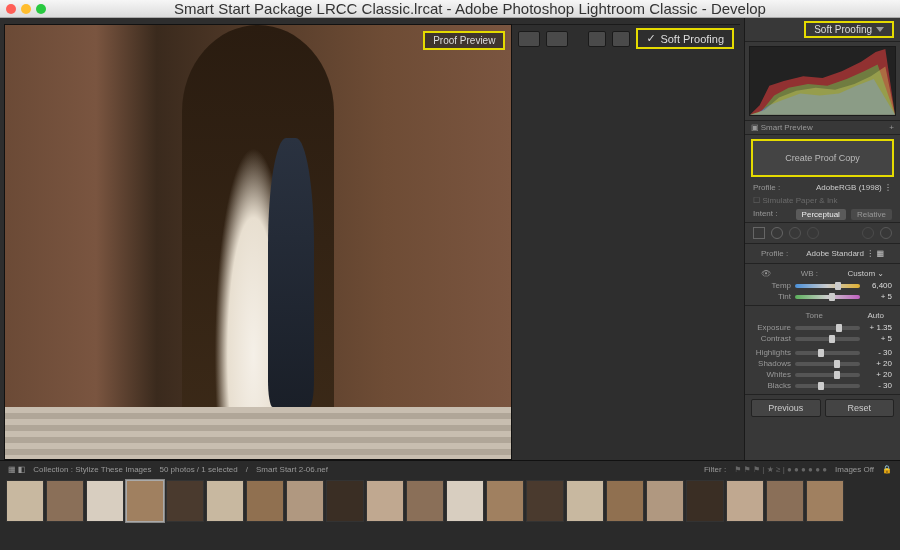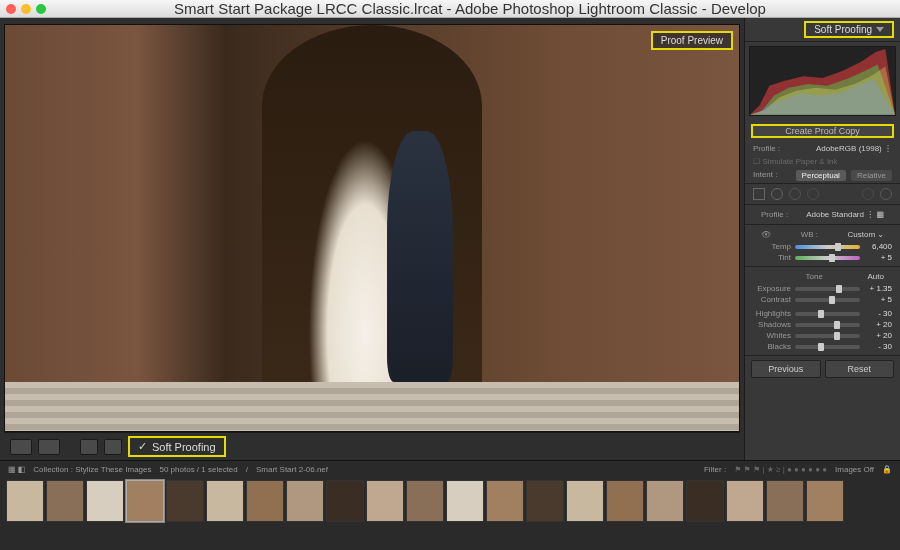--- a/index.html
+++ b/index.html
@@ -3,39 +3,39 @@
 <meta charset="utf-8">
 <style>
   * { box-sizing: border-box; margin: 0; padding: 0; }
   body { width: 900px; height: 550px; background: #2a2a2a; font-family: "Helvetica Neue", Arial, sans-serif; font-size: 10px; color: #b0b0b0; overflow: hidden; }
   .titlebar { height: 18px; background: linear-gradient(#f6f6f6,#dcdcdc); display: flex; align-items: center; padding: 0 6px; border-bottom: 1px solid #aaa; color: #333; }
   .traffic { display: flex; gap: 5px; }
   .tl { width: 10px; height: 10px; border-radius: 50%; }
   .tl.r { background: #ff5f57; } .tl.y { background: #ffbd2e; } .tl.g { background: #28c940; }
   .title { flex: 1; text-align: center; font-size: 15px; }
   .main { display: flex; height: 442px; background: #2e2e2e; }
-  .preview-wrap { flex: 1; position: relative; background: #2e2e2e; padding: 6px 4px 0 4px; display: flex; flex-direction: column; }
+  .preview-wrap { flex: 1; position: relative; background: #2e2e2e; padding: 6px 4px 0 4px; display: flex; }
   .canvas { flex: 1; background: #fff; position: relative; overflow: hidden; border: 1px solid #111; }
   .proof-label { position: absolute; top: 6px; right: 6px; border: 2px solid #e5db00; background: rgba(40,40,40,.7); color: #ddd; padding: 2px 8px; font-size: 10px; }
   .photo { position: absolute; inset: 0; background: linear-gradient(90deg,#6b4a36 0%,#7a5540 18%,#3a2a1d 30%,#5a3f2c 55%,#6e4c35 75%,#7a5540 100%); }
   .door { position: absolute; left: 35%; top: 0; width: 30%; height: 100%; background: linear-gradient(#2a1c10,#3c2a18); border-radius: 50% 50% 0 0 / 20% 20% 0 0; }
   .bride { position: absolute; left: 40%; bottom: 10%; width: 18%; height: 70%; background: radial-gradient(ellipse at 50% 80%, #f5f0e8 0%, #e8dfd0 40%, transparent 60%); }
   .groom { position: absolute; left: 52%; bottom: 12%; width: 9%; height: 62%; background: linear-gradient(#2a3240,#1a1f28); border-radius: 40% 40% 10% 10%; }
   .steps { position: absolute; left: 0; bottom: 0; width: 100%; height: 12%; background: repeating-linear-gradient(#c8beb0 0 6px,#b0a698 6px 12px); }
   .bottom-tools { height: 28px; background: #2e2e2e; display: flex; align-items: center; padding: 0 6px; gap: 6px; border-top: 1px solid #1a1a1a; }
   .toolbtn { width: 22px; height: 16px; background: #4a4a4a; border: 1px solid #1a1a1a; border-radius: 2px; }
   .sp-check { border: 2px solid #e5db00; padding: 2px 8px; display: flex; align-items: center; gap: 4px; font-size: 11px; color: #ddd; }
   .right { width: 156px; background: #383838; border-left: 1px solid #1a1a1a; display: flex; flex-direction: column; height: 100%; overflow: hidden; }
   .panel-head { display: flex; justify-content: flex-end; align-items: center; padding: 3px 6px; border-bottom: 1px solid #222; }
   .sp-btn { border: 2px solid #e5db00; padding: 1px 8px; font-size: 10px; color: #ddd; display: flex; align-items: center; gap: 4px; }
   .histo { height: 70px; background: #222; margin: 4px; position: relative; border: 1px solid #1a1a1a; }
   .histo svg { width: 100%; height: 100%; }
   .meta { display: flex; justify-content: space-between; padding: 2px 6px; font-size: 8px; color: #888; }
   .smartprev { padding: 2px 6px; font-size: 8px; color: #999; border-top: 1px solid #222; border-bottom: 1px solid #222; }
-  .proofcopy { margin: 4px 6px; border: 2px solid #e5db00; text-align: center; padding: 0; font-size: 9px; color: #bbb; background: #444; }
+  .proofcopy { margin: 4px 6px; border: 2px solid #e5db00; text-align: center; padding: 12px; font-size: 9px; color: #bbb; background: #444; }
   .row { display: flex; justify-content: space-between; padding: 2px 8px; font-size: 8px; color: #999; }
   .row .val { color: #ccc; }
   .aperture-row { display: flex; align-items: center; gap: 6px; padding: 4px 8px; border-top: 1px solid #222; border-bottom: 1px solid #222; }
   .ap { width: 12px; height: 12px; border: 1px solid #666; border-radius: 50%; }
   .section { padding: 3px 8px; border-bottom: 1px solid #222; }
   .sec-head { display: flex; justify-content: flex-end; align-items: center; font-size: 10px; color: #ddd; padding: 2px 0; }
   .pill { display: inline-block; padding: 1px 6px; background: #4a4a4a; border-radius: 2px; margin-left: 3px; font-size: 8px; }
   .pill.active { background: #5a5a5a; color: #eee; }
   .slider-row { display: flex; align-items: center; gap: 4px; padding: 1px 0; font-size: 8px; }
   .slider-row .lbl { width: 38px; color: #999; text-align: right; }
@@ -99,20 +99,21 @@
       </div>
     </div>
     <div class="histo">
       <svg viewBox="0 0 150 70">
         <path d="M0,70 L10,60 20,40 35,35 55,30 75,32 95,25 115,15 130,5 140,2 150,70 Z" fill="rgba(220,60,60,.6)"></path>
         <path d="M0,70 L12,66 25,50 40,42 60,38 80,40 100,33 118,25 132,18 150,70 Z" fill="rgba(80,200,80,.5)"></path>
         <path d="M0,70 L8,68 20,60 33,55 52,48 72,50 92,48 110,40 128,33 150,70 Z" fill="rgba(80,120,240,.5)"></path>
         <path d="M0,70 L15,65 30,52 48,45 68,42 88,44 108,38 125,30 140,20 150,70 Z" fill="rgba(220,220,100,.35)"></path>
       </svg>
     </div>
+    <div class="smartprev">▣ <span>Smart Preview</span><span style="float:right">+</span></div>
     <div class="proofcopy">Create Proof Copy</div>
     <div class="row">
       <span>Profile :</span>
       <span class="val"><span>AdobeRGB (1998)</span> ⋮</span>
     </div>
     <div class="row" style="opacity:.5">
       <span>☐ <span>Simulate Paper &amp; Ink</span></span>
     </div>
     <div class="row">
       <span>Intent :</span>

